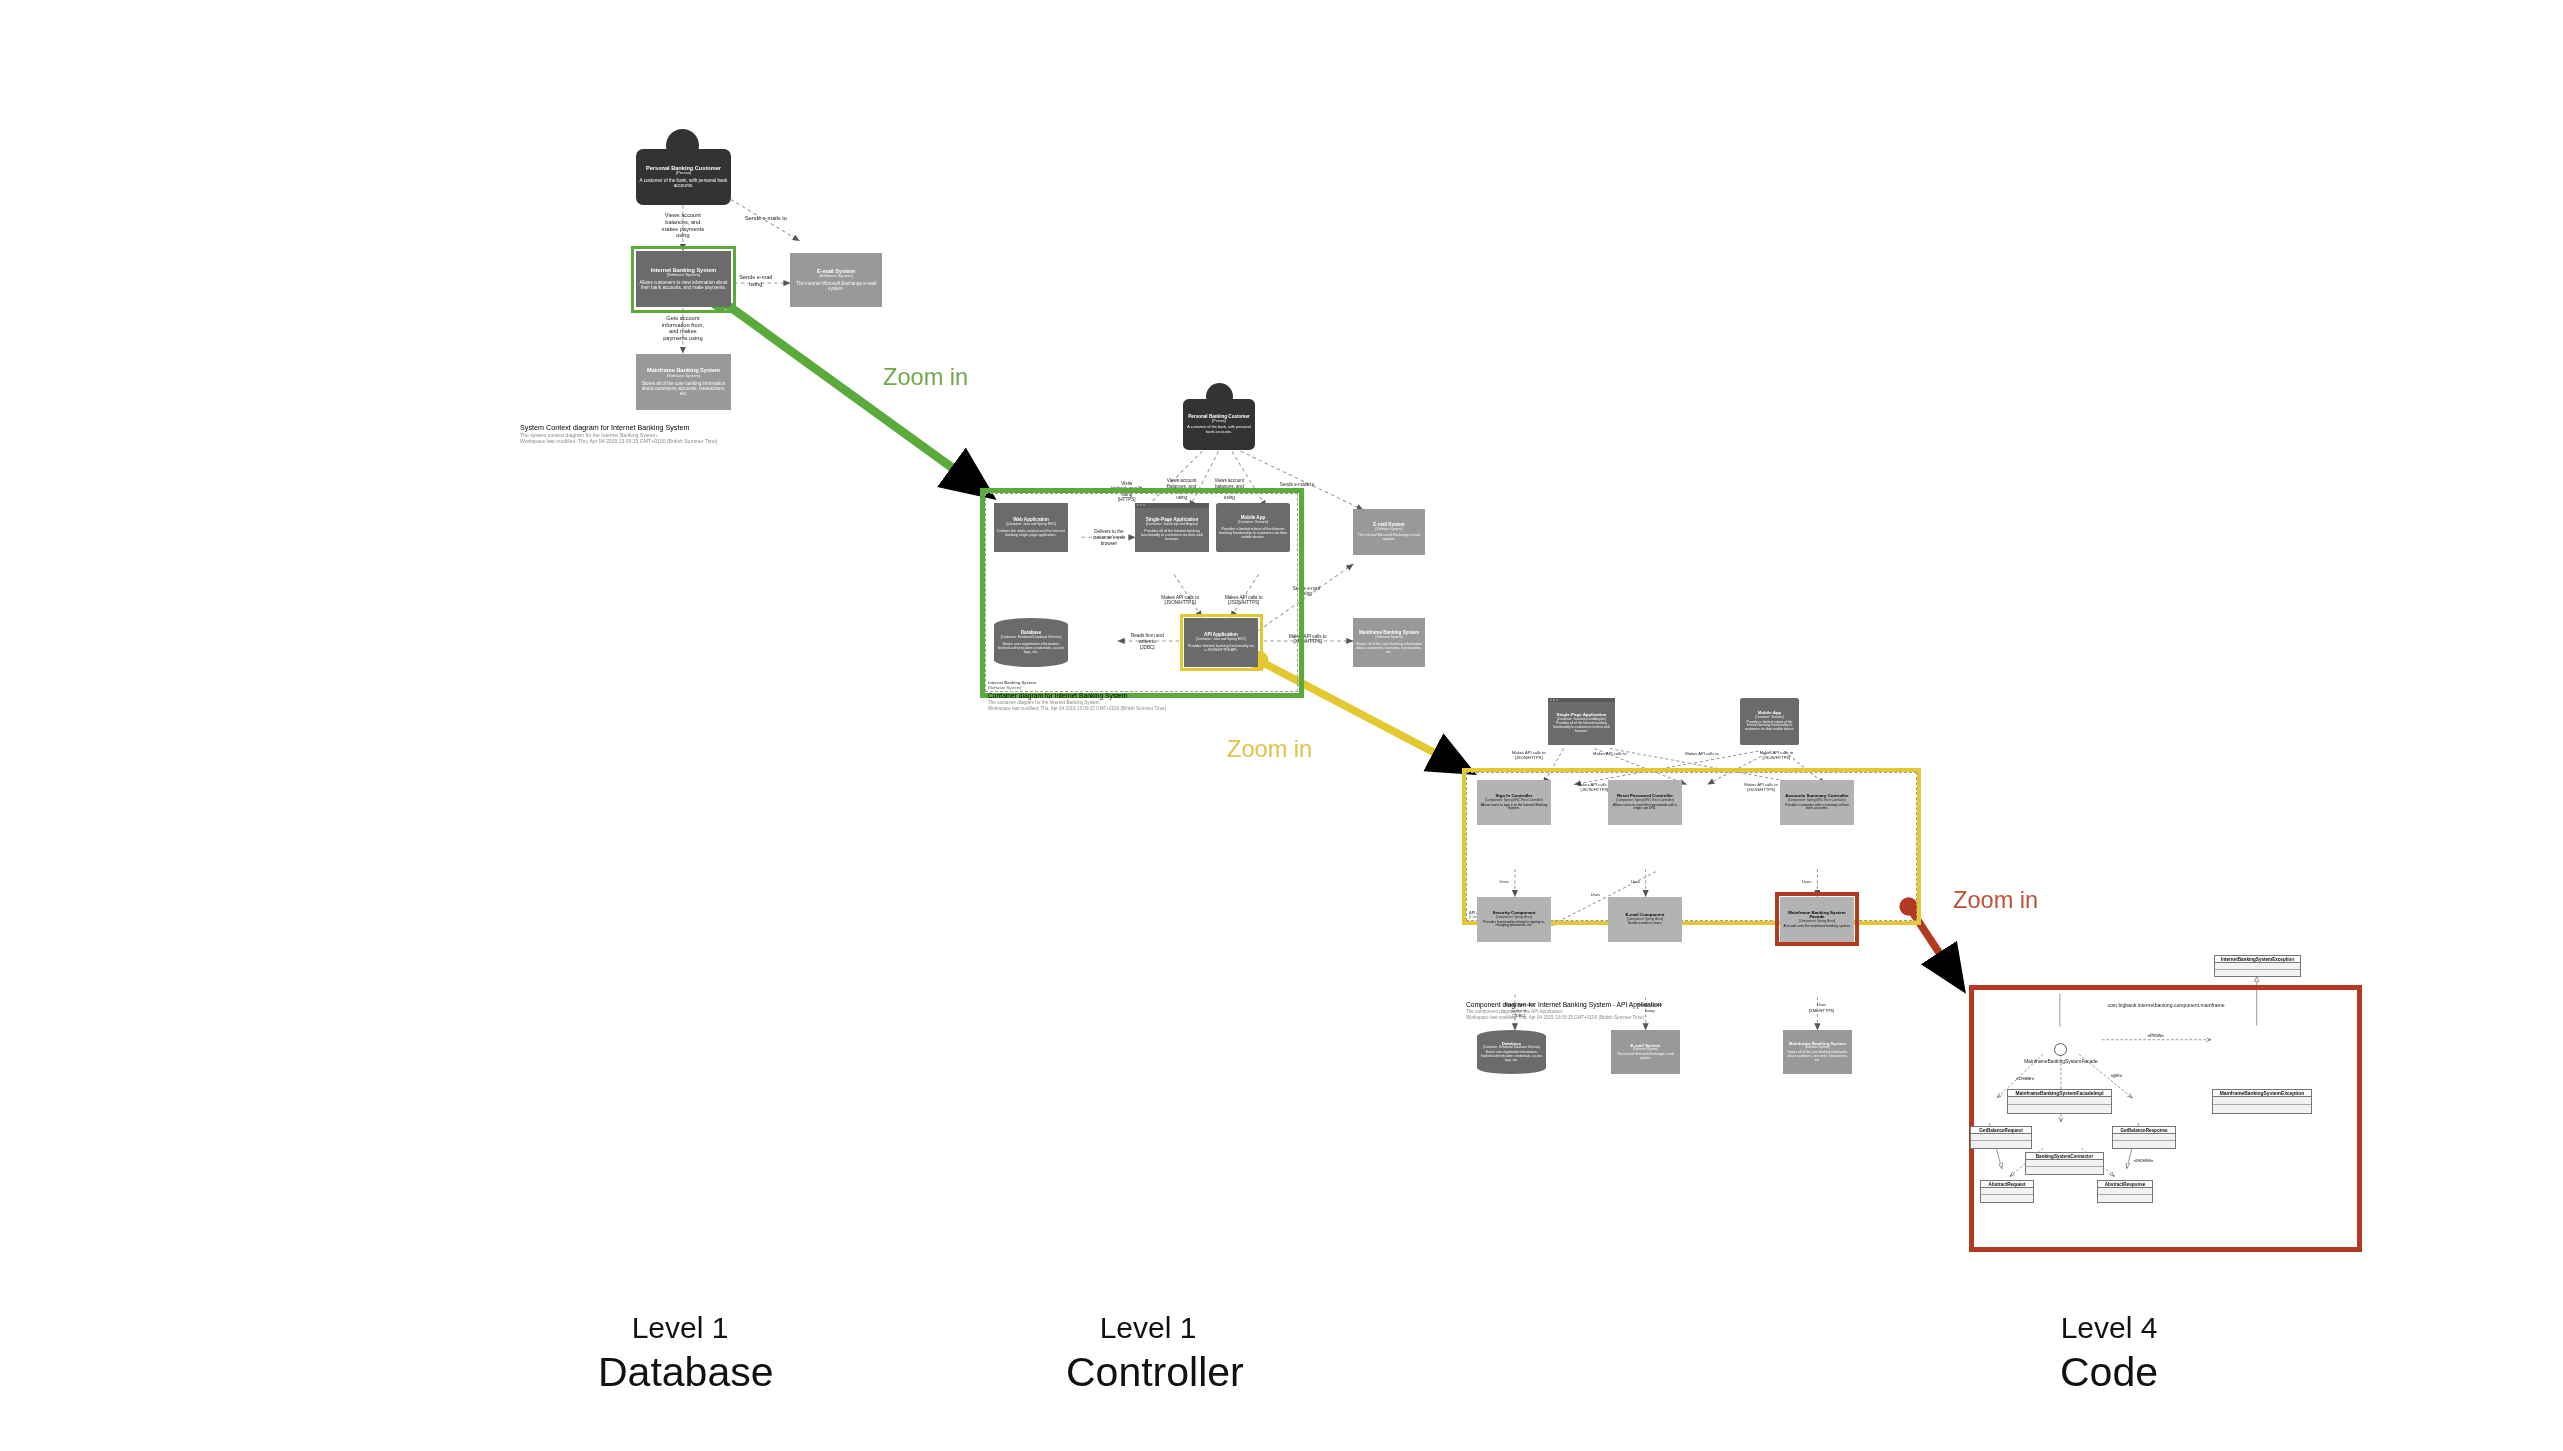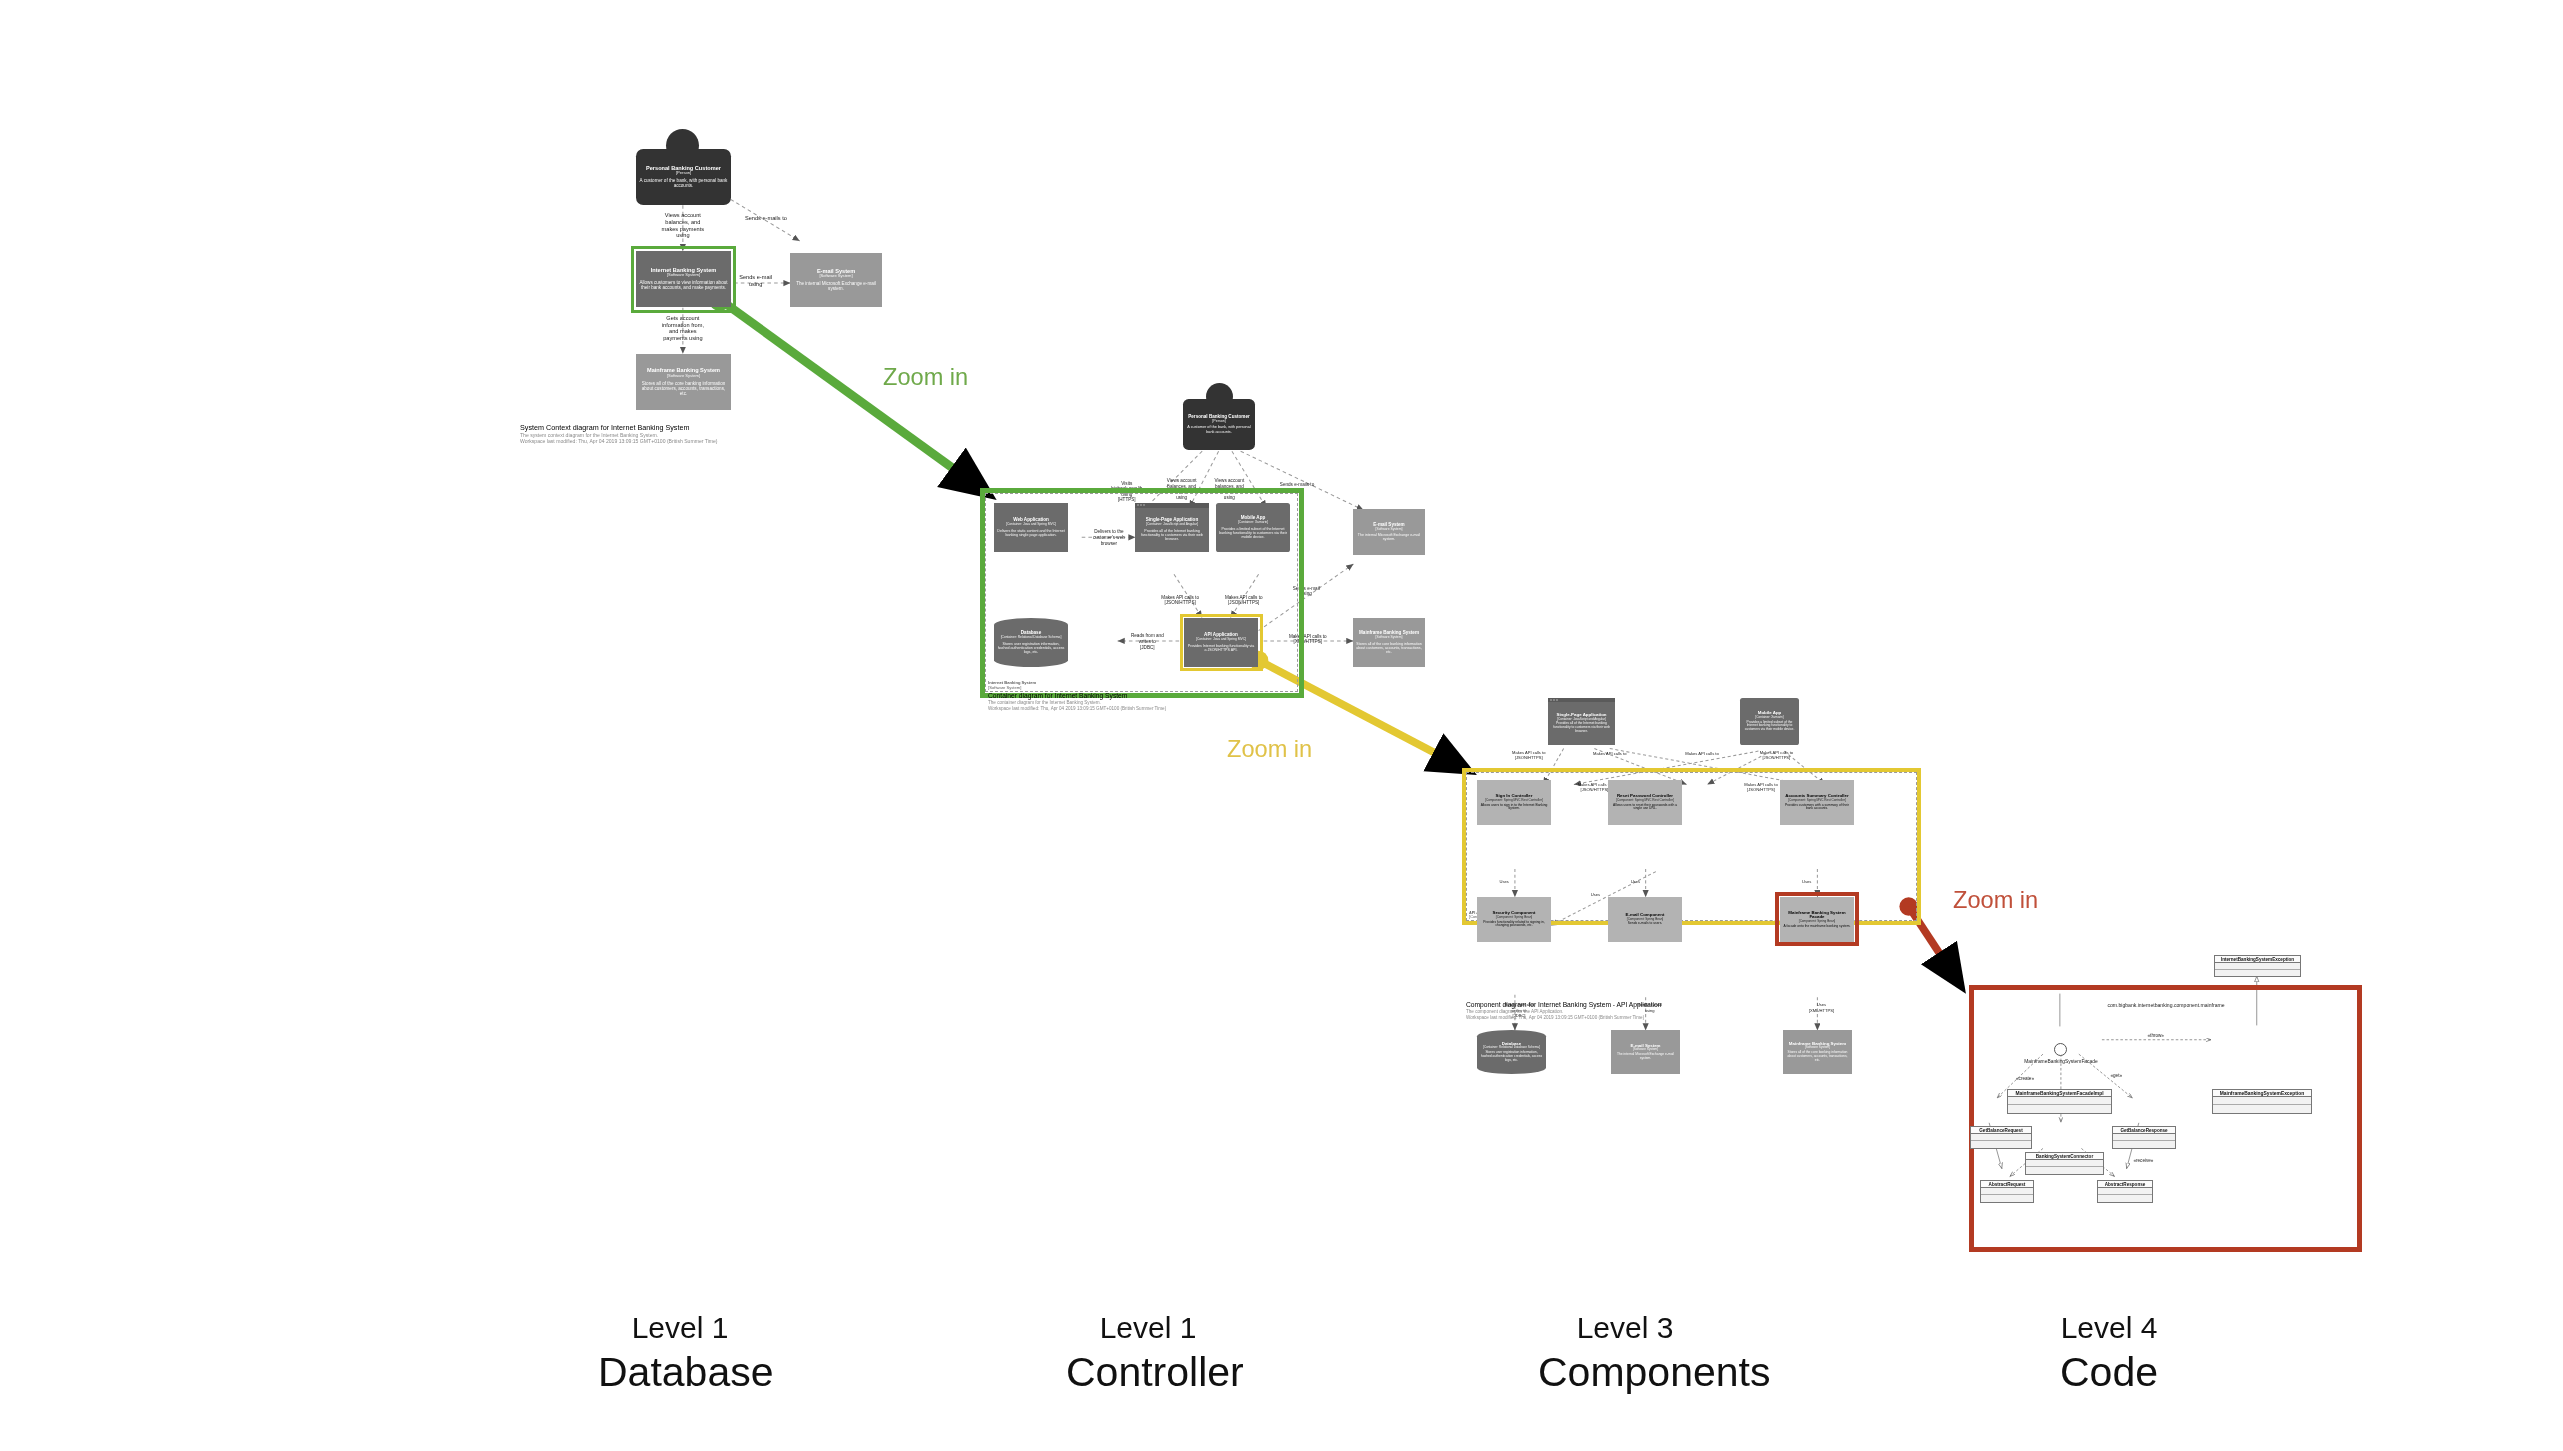--- a/index.html
+++ b/index.html
@@ -498,23 +498,19 @@
   </div>
 
   <div class="lvl" style="left:598px;top:1309px;width:164px;">
     <span class="n">Level 1</span>
     <span class="t">Database</span>
   </div>
   <div class="lvl" style="left:1066px;top:1309px;width:164px;">
     <span class="n">Level 1</span>
     <span class="t">Controller</span>
   </div>
-  <div class="lvl" style="left:1538px;top:1309px;width:174px;">
-    <span class="n">Level 3</span>
-    <span class="t">Components</span>
-  </div>
   <div class="lvl" style="left:2027px;top:1309px;width:164px;">
     <span class="n">Level 4</span>
     <span class="t">Code</span>
   </div>
 
 </div>
 
 
 </body></html>

